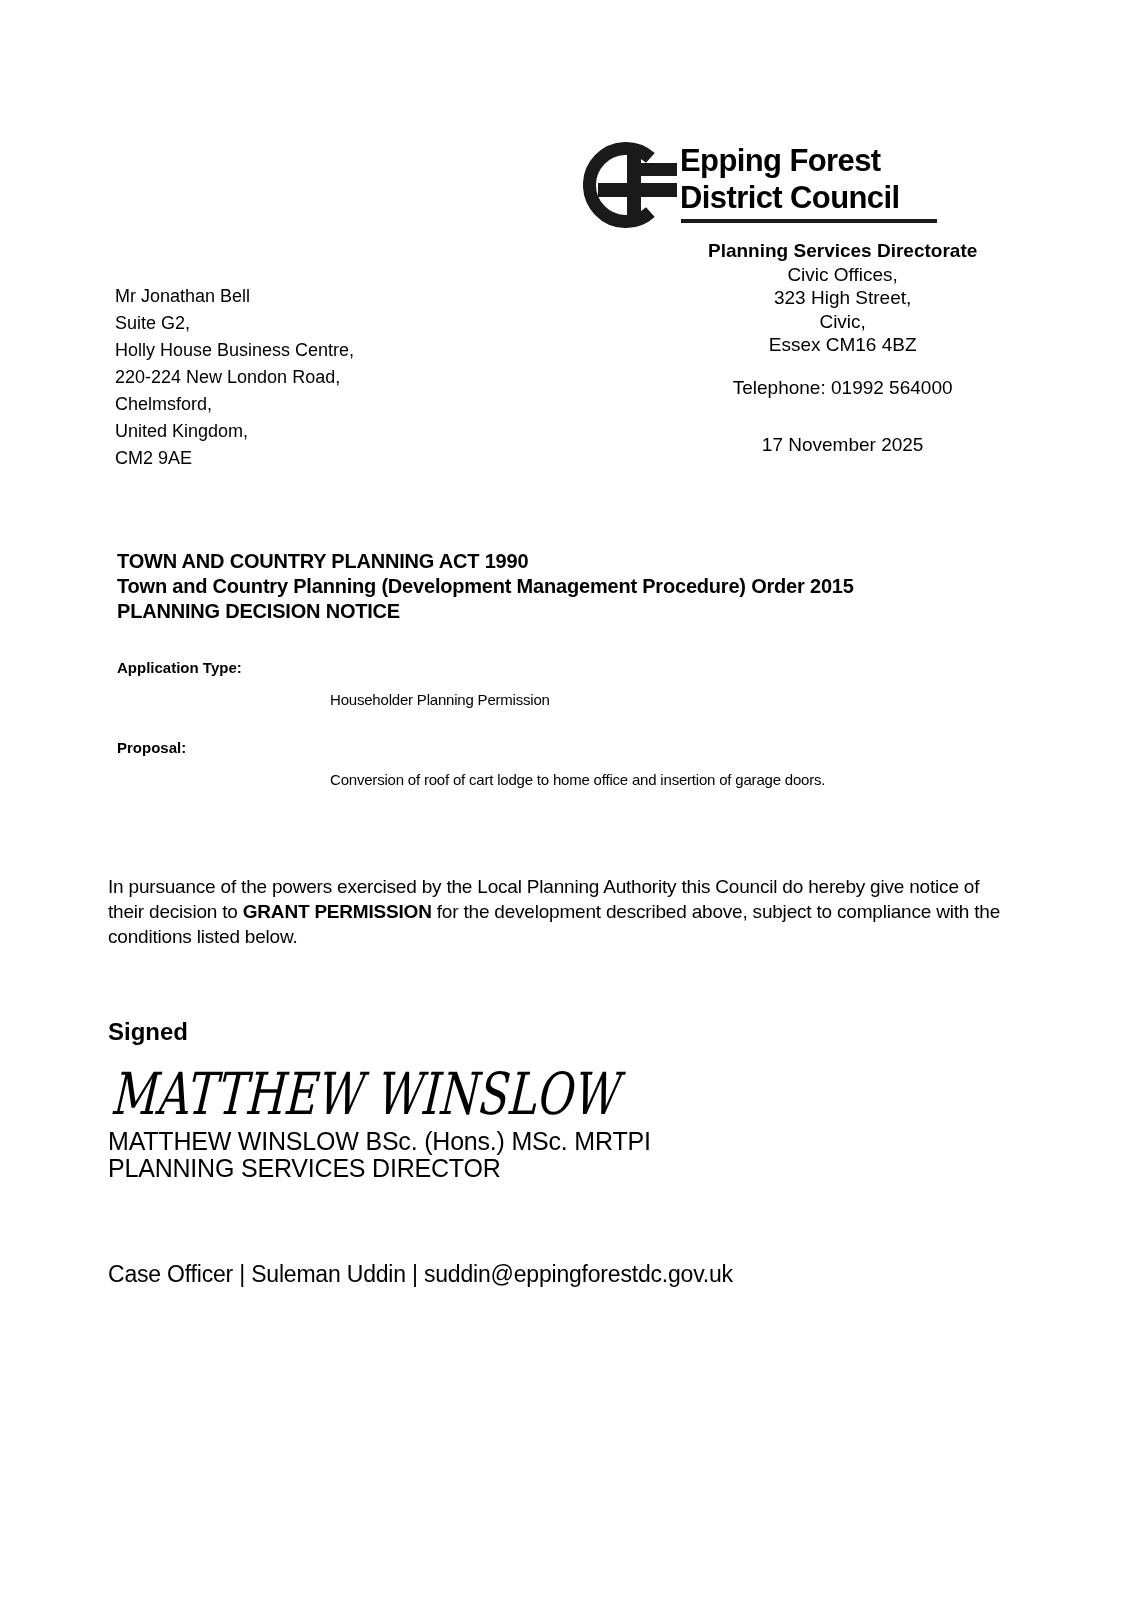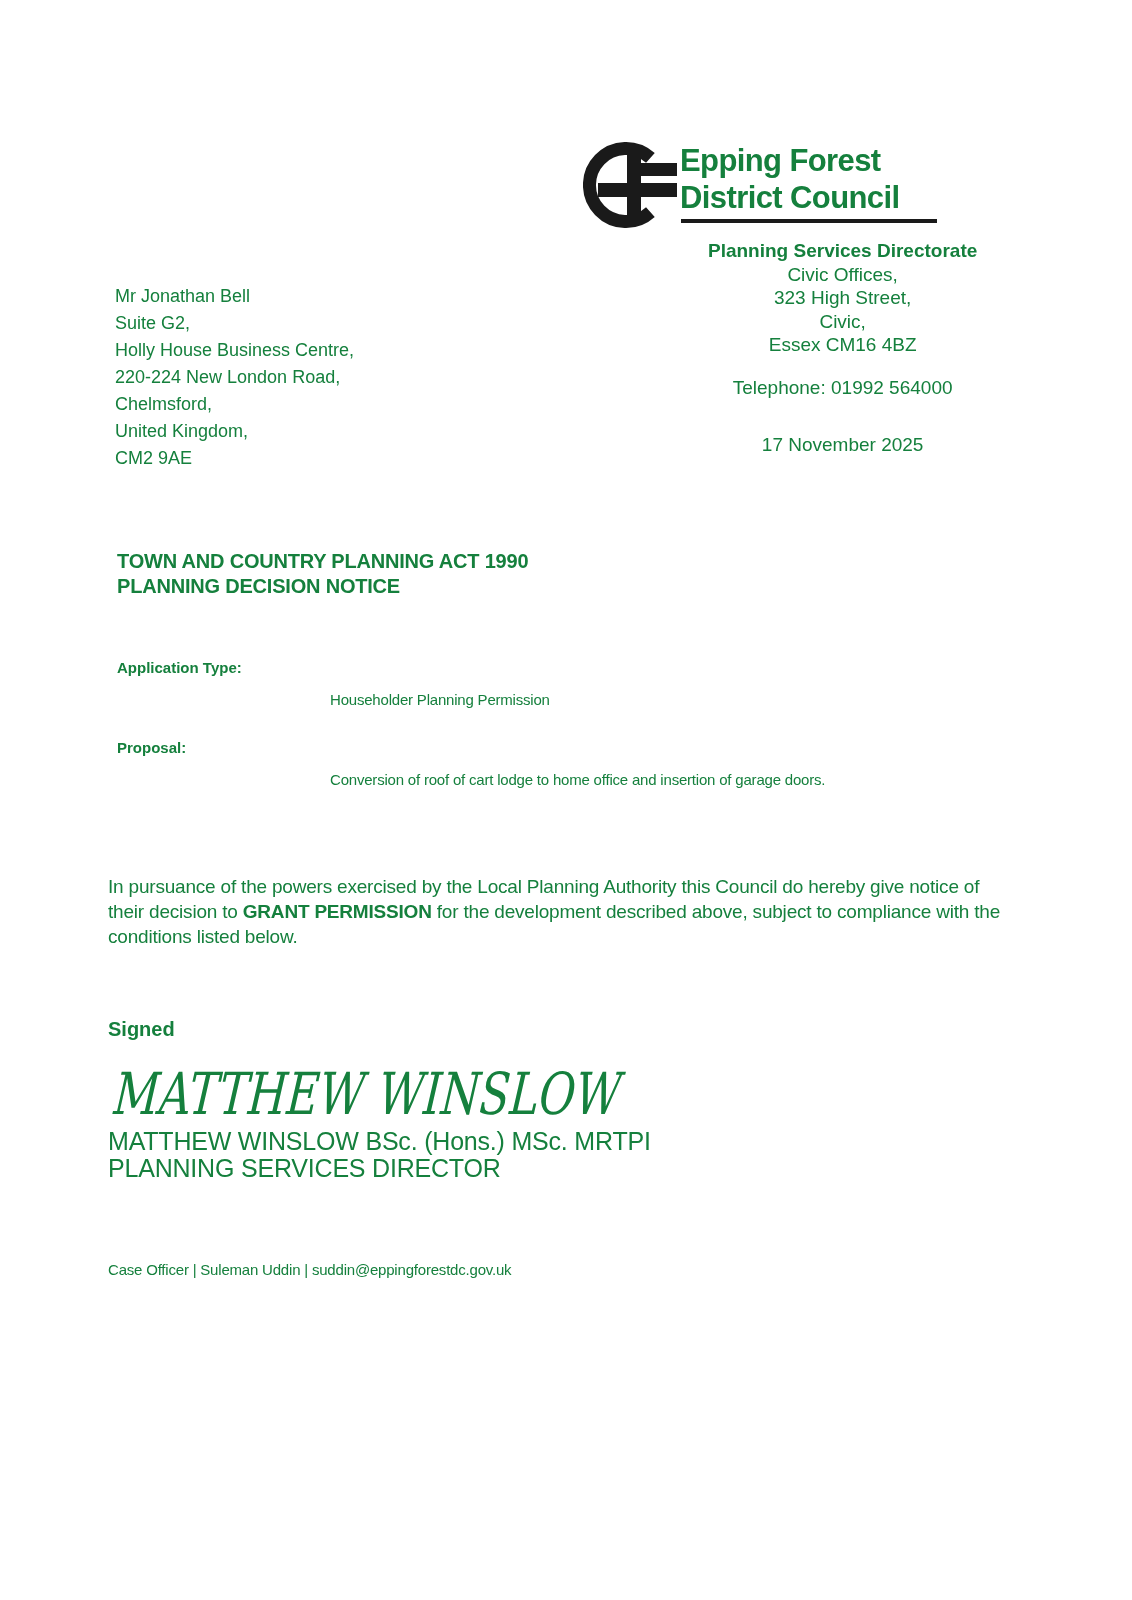--- a/index.html
+++ b/index.html
@@ -1,19 +1,19 @@
 <!DOCTYPE html>
 <html><head>
 <meta charset="utf-8">
 <style>
   * { margin:0; padding:0; box-sizing:border-box; }
   html,body { background:#ffffff; }
   .page {
     position:relative; width:1132px; height:1600px; background:#ffffff;
-    color:#15803d; font-family:"Liberation Sans","DejaVu Sans",sans-serif;
+    color:#000000; font-family:"Liberation Sans","DejaVu Sans",sans-serif;
     overflow:hidden;
     text-decoration:underline;
   }
   .logo-mark { position:absolute; left:583px; top:140px; width:94px; height:89px; }
   .logo-text {
     position:absolute; left:680px; top:142px; font-weight:bold; font-size:31px;
     line-height:37px; letter-spacing:-0.6px; white-space:nowrap;
   }
   .logo-underline { position:absolute; left:681px; top:219px; width:256px; height:4px; background:#1a1a1a; }
 
@@ -33,29 +33,29 @@
   .details-row { display:flex; margin-bottom:23px; }
   .details-label { flex:0 0 213px; font-weight:bold; line-height:25px; }
   .details-value { width:668px; line-height:25px; letter-spacing:-0.2px;margin-top:32px; }
 
   .decision {
     position:absolute; left:108px; top:874px; width:912px;
     font-size:19px; line-height:25px; letter-spacing:-0.2px;
   }
   .decision b { font-weight:bold; }
 
-  .signed-label { position:absolute; left:108px; top:1018px; font-size:20px; font-weight:bold; }
+  .signed-label { position:absolute; left:108px; top:1018px; font-size:24px; font-weight:bold; }
   .signature {
     position:absolute; left:112px; top:1060px;
     font-family:"DejaVu Serif","Liberation Serif",serif; font-style:italic;
     font-size:58px; white-space:nowrap;
     transform:scaleX(0.76) skewX(-6deg); transform-origin:left bottom;
   }
   .signatory { position:absolute; left:108px; top:1128px; font-size:25px; line-height:27px; letter-spacing:-0.2px; }
-  .case-officer { position:absolute; left:108px; top:1261px; font-size:15px; letter-spacing:-0.2px; }
+  .case-officer { position:absolute; left:108px; top:1261px; font-size:23px; letter-spacing:-0.2px; }
 </style>
 </head>
 <body>
 
 <div class="page">
 
   <svg class="logo-mark" viewBox="0 0 94 89" xmlns="http://www.w3.org/2000/svg" aria-hidden="true">
     <path d="M 67.4 17.9 A 36.5 36.5 0 1 0 67.4 72.1" fill="none" stroke="#1a1a1a" stroke-width="13"></path>
     <rect x="44" y="10" width="14" height="71" fill="#1a1a1a"></rect>
     <rect x="44" y="23" width="50" height="13" fill="#1a1a1a"></rect>
@@ -82,20 +82,21 @@
     <div>Suite G2,</div>
     <div>Holly House Business Centre,</div>
     <div>220-224 New London Road,</div>
     <div>Chelmsford,</div>
     <div>United Kingdom,</div>
     <div>CM2 9AE</div>
   </div>
 
   <div class="heading">
     <div>TOWN AND COUNTRY PLANNING ACT 1990</div>
+    <div>Town and Country Planning (Development Management Procedure) Order 2015</div>
     <div>PLANNING DECISION NOTICE</div>
   </div>
 
   <div class="details">
     <div class="details-row">
       <div class="details-label">Application Type:</div>
       <div class="details-value">Householder Planning Permission</div>
     </div>
     <div class="details-row">
       <div class="details-label">Proposal:</div>

